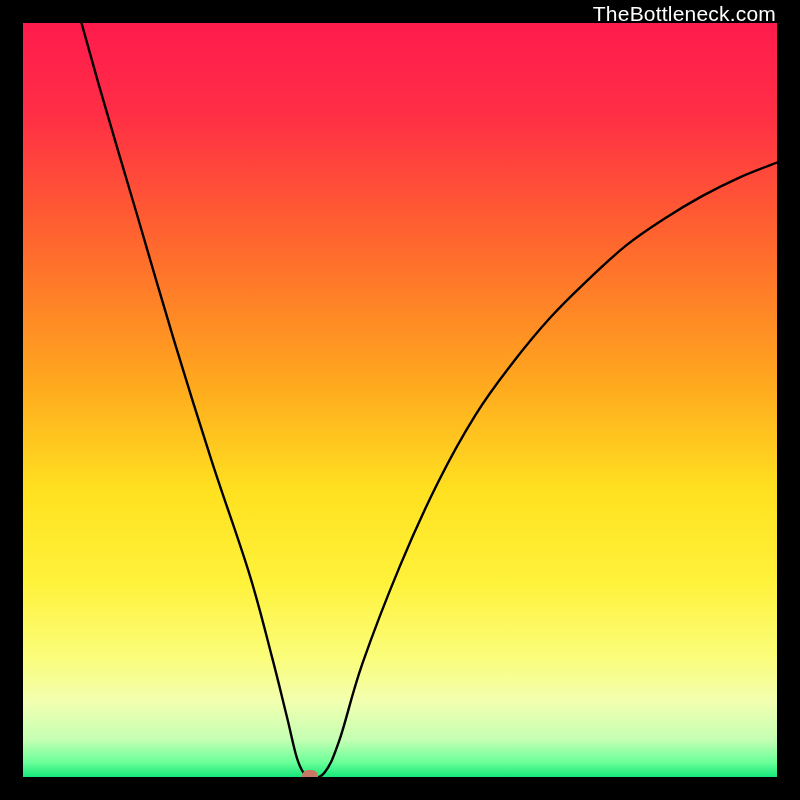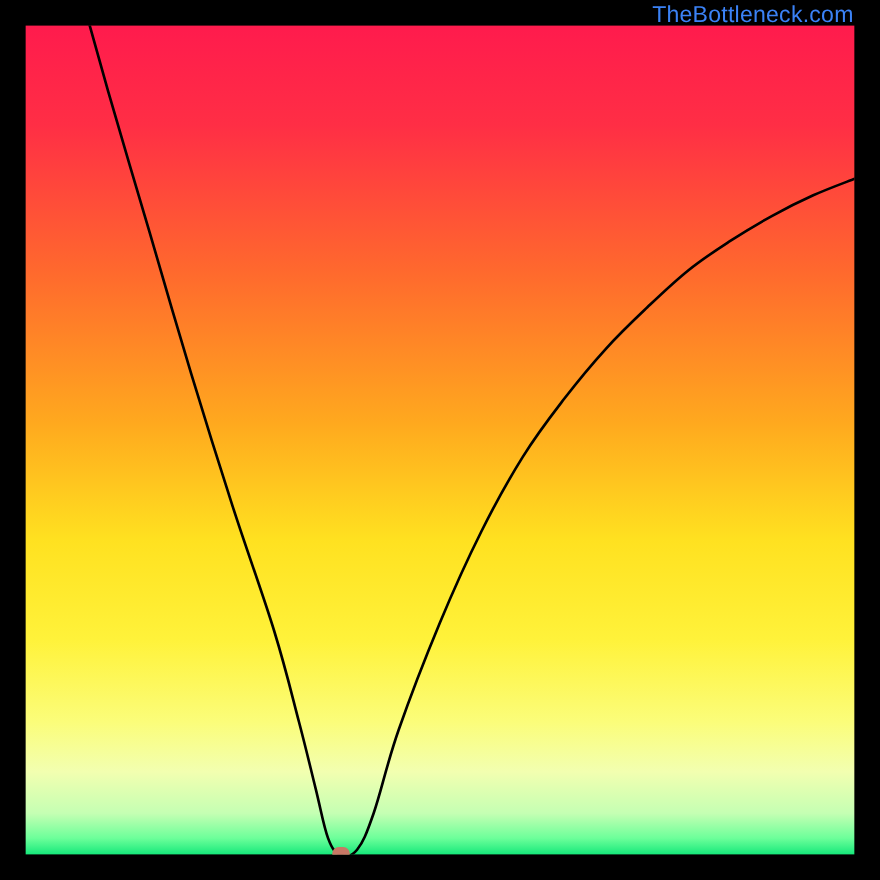--- a/index.html
+++ b/index.html
@@ -30,21 +30,21 @@
   }
   .curve {
     position: absolute;
     inset: 0;
     pointer-events: none;
   }
   .watermark {
     position: absolute;
     top: 2px;
     right: 24px;
-    color: #3b82f6;
+    color: #ffffff;
     font-size: 21px;
     font-weight: 400;
     letter-spacing: 0.2px;
   }
   .marker {
     position: absolute;
     width: 16px;
     height: 12px;
     border-radius: 6px;
   }

